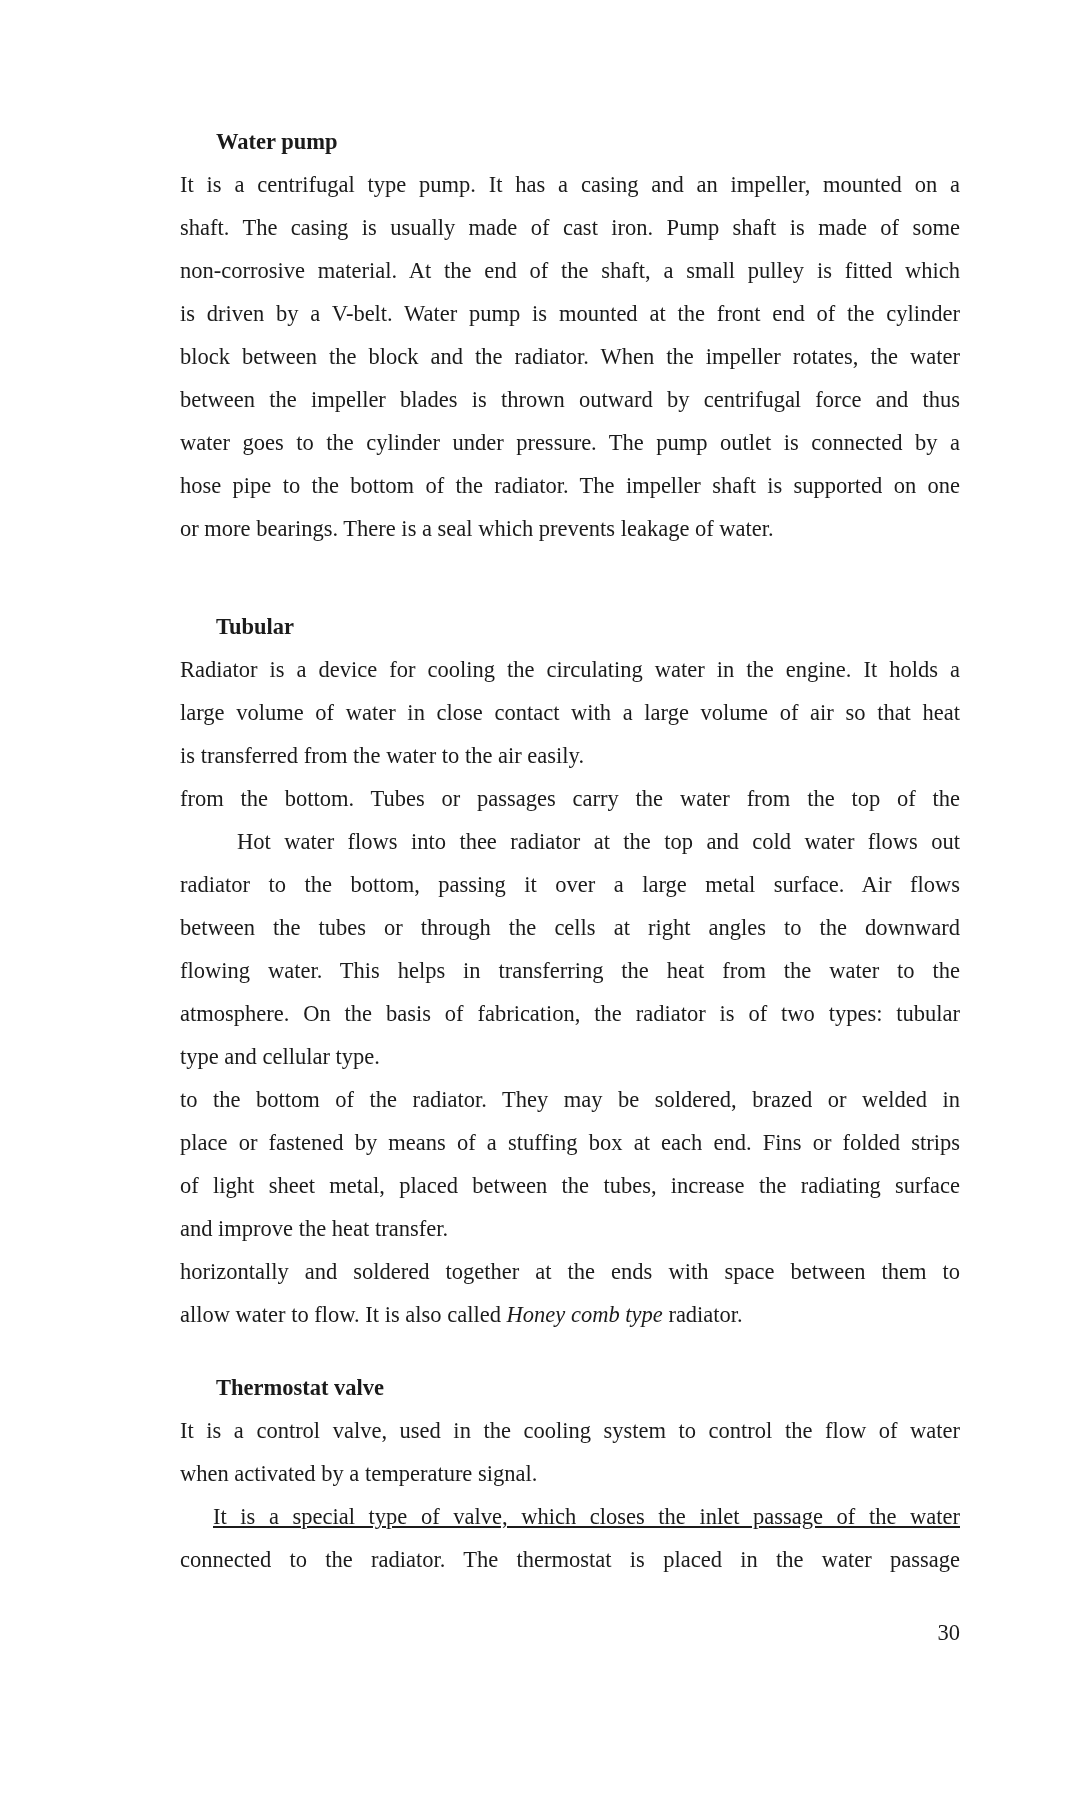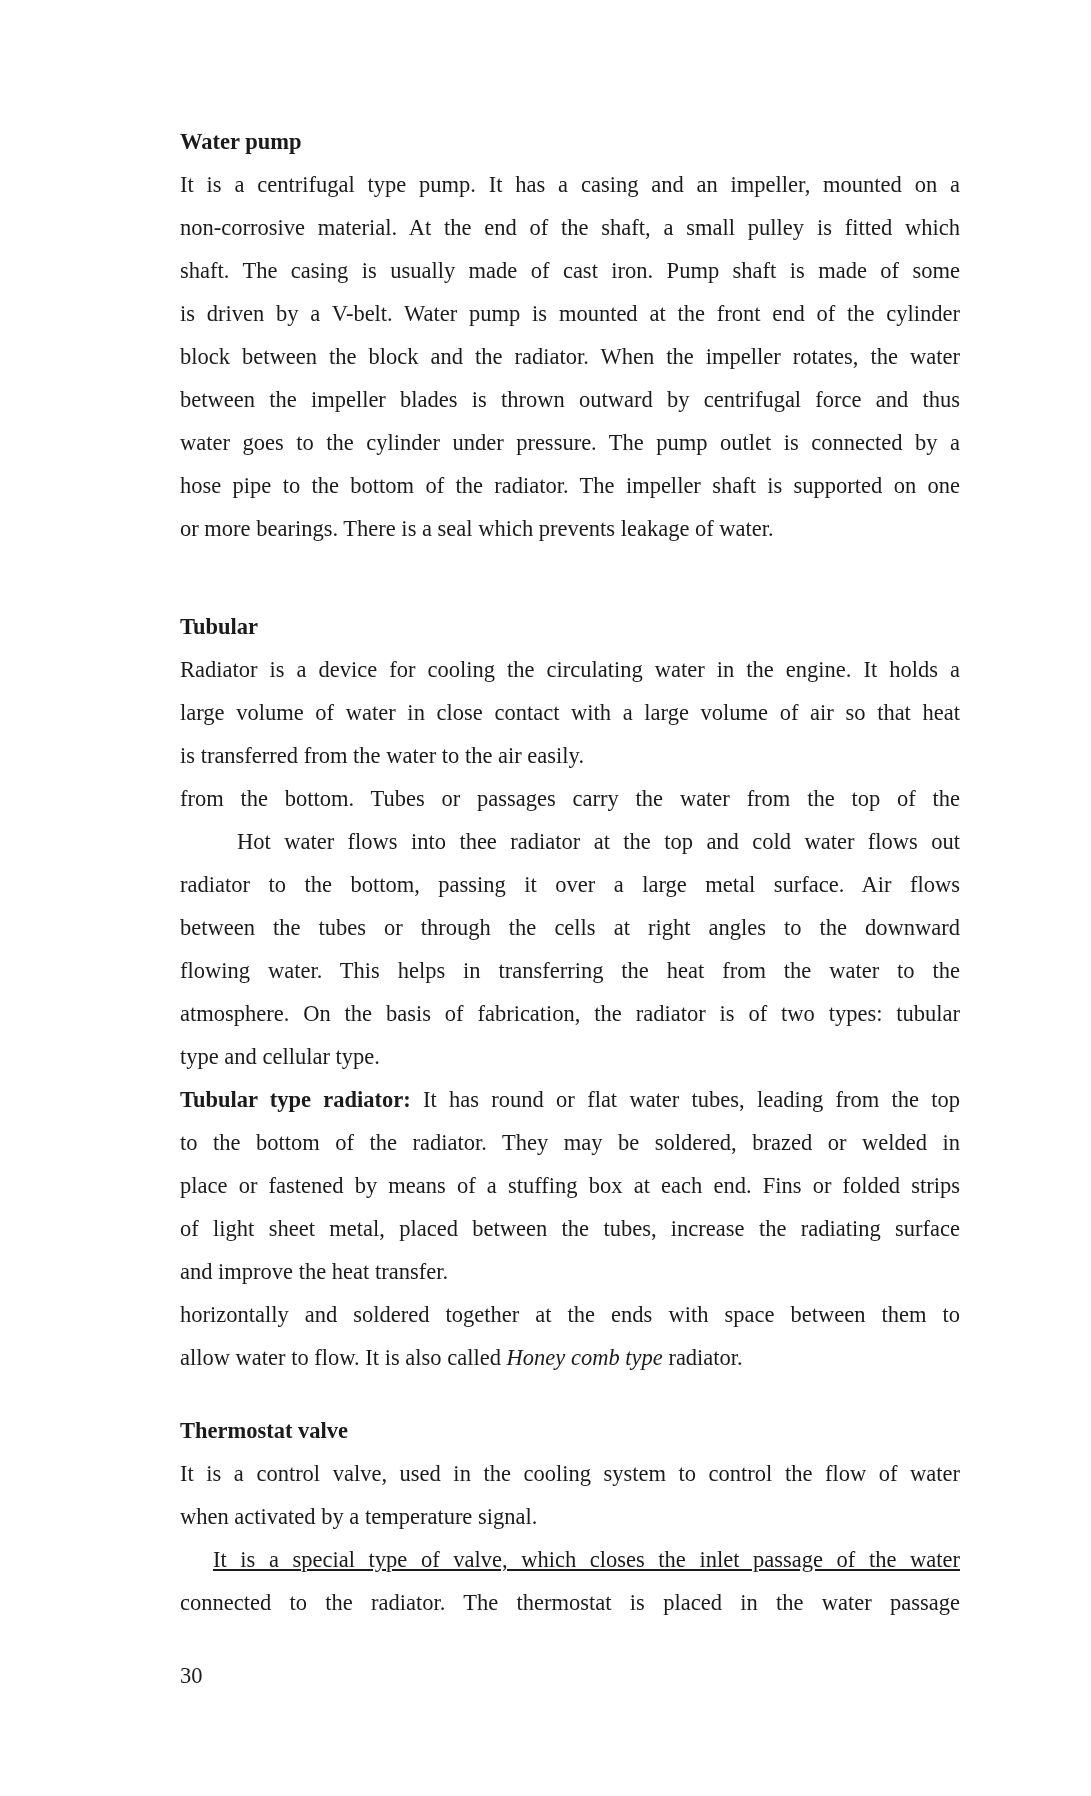--- a/index.html
+++ b/index.html
@@ -19,51 +19,52 @@
     box-sizing: border-box;
     width: 1091px;
     height: 1796px;
     padding: 120px 131px 0 180px;
     background: #ffffff;
   }
   .heading {
     font-weight: bold;
     line-height: 43px;
     text-align: left;
+    margin-left: 36px;
   }
   .tline {
     line-height: 43px;
     text-align: justify;
     text-align-last: justify;
     white-space: normal;
   }
   .tline.end {
     text-align-last: left;
   }
   .ind-lg { text-indent: 57px; }
   .ind-sm { text-indent: 33px; text-decoration: underline; }
   .b  { font-weight: bold; }
   .i  { font-style: italic; }
   .gap-section-1 { height: 55px; }
   .gap-section-2 { height: 30px; }
   .footer {
     margin-top: 30px;
     line-height: 43px;
-    text-align: left;
+    text-align: right;
   }
 </style>
 </head>
 <body>
 
 <div class="page">
 
   <div class="heading">Water pump</div>
   <div class="tline">It is a centrifugal type pump. It has a casing and an impeller, mounted on a</div>
+  <div class="tline">shaft. The casing is usually made of cast iron. Pump shaft is made of some</div>
   <div class="tline">non-corrosive material. At the end of the shaft, a small pulley is fitted which</div>
-  <div class="tline">shaft. The casing is usually made of cast iron. Pump shaft is made of some</div>
   <div class="tline">is driven by a V-belt. Water pump is mounted at the front end of the cylinder</div>
   <div class="tline">block between the block and the radiator. When the impeller rotates, the water</div>
   <div class="tline">between the impeller blades is thrown outward by centrifugal force and thus</div>
   <div class="tline">water goes to the cylinder under pressure. The pump outlet is connected by a</div>
   <div class="tline">hose pipe to the bottom of the radiator. The impeller shaft is supported on one</div>
   <div class="tline end">or more bearings. There is a seal which prevents leakage of water.</div>
 
   <div class="gap-section-1"></div>
 
   <div class="heading">Tubular</div>
@@ -72,21 +73,20 @@
   <div class="tline end">is transferred from the water to the air easily.</div>
 
   <div class="tline">from the bottom. Tubes or passages carry the water from the top of the</div>
   <div class="tline ind-lg">Hot water flows into thee radiator at the top and cold water flows out</div>
   <div class="tline">radiator to the bottom, passing it over a large metal surface. Air flows</div>
   <div class="tline">between the tubes or through the cells at right angles to the downward</div>
   <div class="tline">flowing water. This helps in transferring the heat from the water to the</div>
   <div class="tline">atmosphere. On the basis of fabrication, the radiator is of two types: tubular</div>
   <div class="tline end">type and cellular type.</div>
 
-  <div class="tline"><span class="b">Tubular type radiator:</span><span> It has round or flat water tubes, leading from the top</span></div>
   <div class="tline">to the bottom of the radiator. They may be soldered, brazed or welded in</div>
   <div class="tline">place or fastened by means of a stuffing box at each end. Fins or folded strips</div>
   <div class="tline">of light sheet metal, placed between the tubes, increase the radiating surface</div>
   <div class="tline end">and improve the heat transfer.</div>
 
   <div class="tline">horizontally and soldered together at the ends with space between them to</div>
   <div class="tline end"><span>allow water to flow. It is also called </span><span class="i">Honey comb type</span><span> radiator.</span></div>
 
   <div class="gap-section-2"></div>
 

